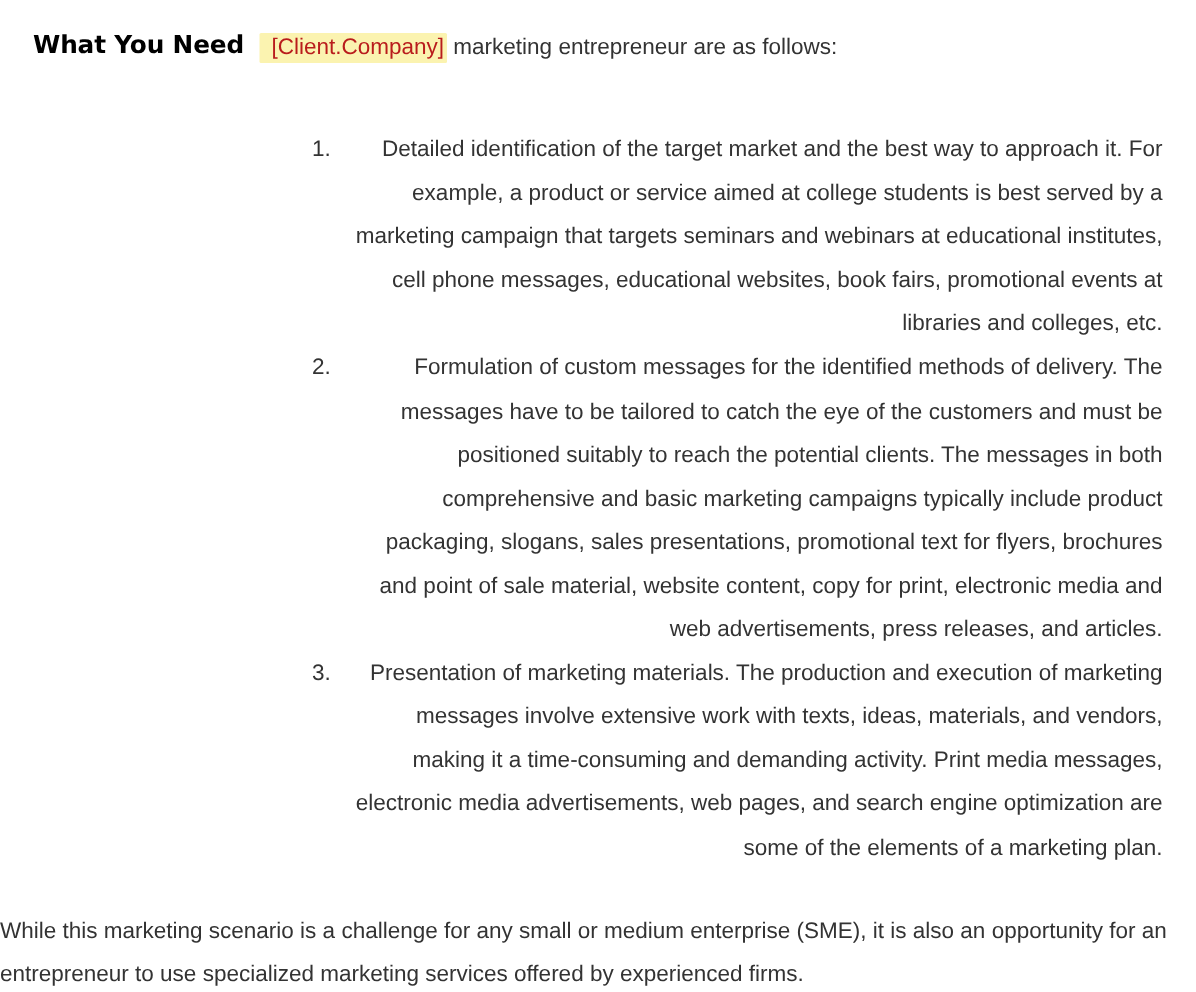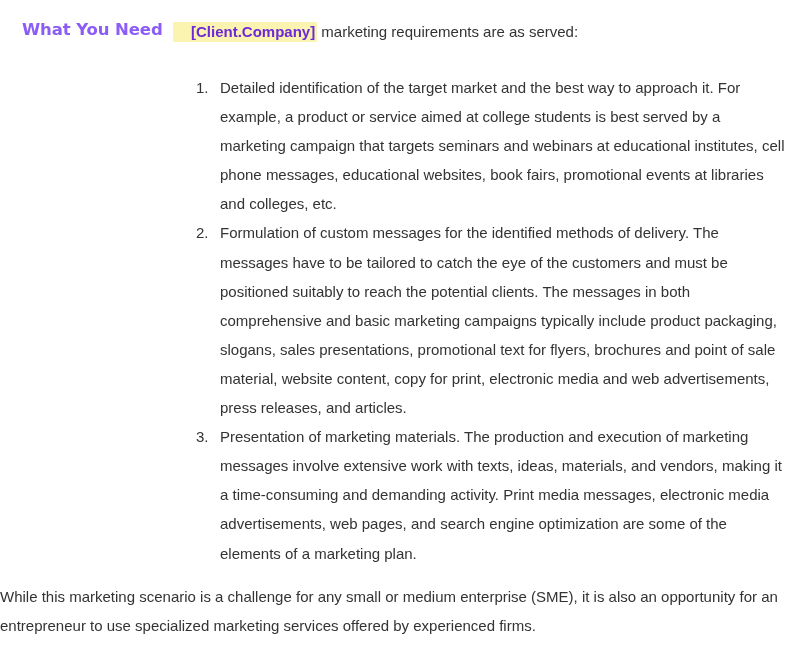--- a/index.html
+++ b/index.html
@@ -42,52 +42,52 @@
     padding-right: 10px;
     box-sizing: border-box;
   }
 
   .section-heading {
     font-family: "DejaVu Sans", sans-serif;
     font-weight: bold;
     font-size: 16.5px;
     line-height: 22px;
     letter-spacing: -0.1px;
-    color: #8b5cf6;
+    color: #000000;
     white-space: nowrap;
   }
 
   
   #section-what-you-need {
     padding-top: 19px;
   }
 
   .intro-line {
     font-size: 15px;
     line-height: 20px;
     color: #333333;
     margin: 0;
     padding-top: 3px;
   }
 
   .merge-token {
     background: #fbf3b0;
-    color: #6d28d9;
-    padding: 1px 2px 2px 18px;
+    color: #b91c1c;
+    padding: 1px 2px 2px 8px;
     border-radius: 1px;
-    font-weight: bold;
   }
 
   
   ol.req-list {
     list-style: none;
-    margin: 0;
+    margin: 12px;
     padding: 0;
     padding-top: 31px;
     counter-reset: reqcount;
+    text-align: right;
   }
 
   ol.req-list > li {
     position: relative;
     counter-increment: reqcount;
     padding-left: 47px;
     font-size: 15px;
     line-height: 29.1px;
     color: #333333;
     margin: 0;
@@ -126,21 +126,21 @@
 
 <div class="page">
 
   <div class="section" id="section-what-you-need">
 
     <div class="col-label">
       <div class="section-heading">What You Need</div>
     </div>
 
     <div class="col-body">
-      <p class="intro-line"><span class="merge-token">[Client.Company]</span><span> marketing requirements are as served:</span></p>
+      <p class="intro-line"><span class="merge-token">[Client.Company]</span><span> marketing entrepreneur are as follows:</span></p>
 
       <ol class="req-list">
         <li>Detailed identification of the target market and the best way to approach it. For example, a product or service aimed at college students is best served by a marketing campaign that targets seminars and webinars at educational institutes, cell phone messages, educational websites, book fairs, promotional events at libraries and colleges, etc.</li>
         <li>Formulation of custom messages for the identified methods of delivery. The messages have to be tailored to catch the eye of the customers and must be positioned suitably to reach the potential clients. The messages in both comprehensive and basic marketing campaigns typically include product packaging, slogans, sales presentations, promotional text for flyers, brochures and point of sale material, website content, copy for print, electronic media and web advertisements, press releases, and articles.</li>
         <li>Presentation of marketing materials. The production and execution of marketing messages involve extensive work with texts, ideas, materials, and vendors, making it a time-consuming and demanding activity. Print media messages, electronic media advertisements, web pages, and search engine optimization are some of the elements of a marketing plan.</li>
       </ol>
     </div>
   </div>
 
   <div class="section" id="section-opportunity">

